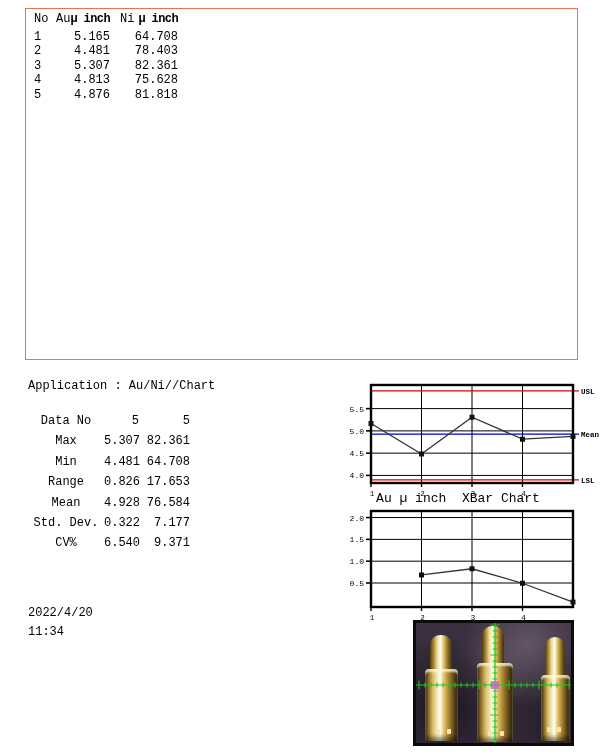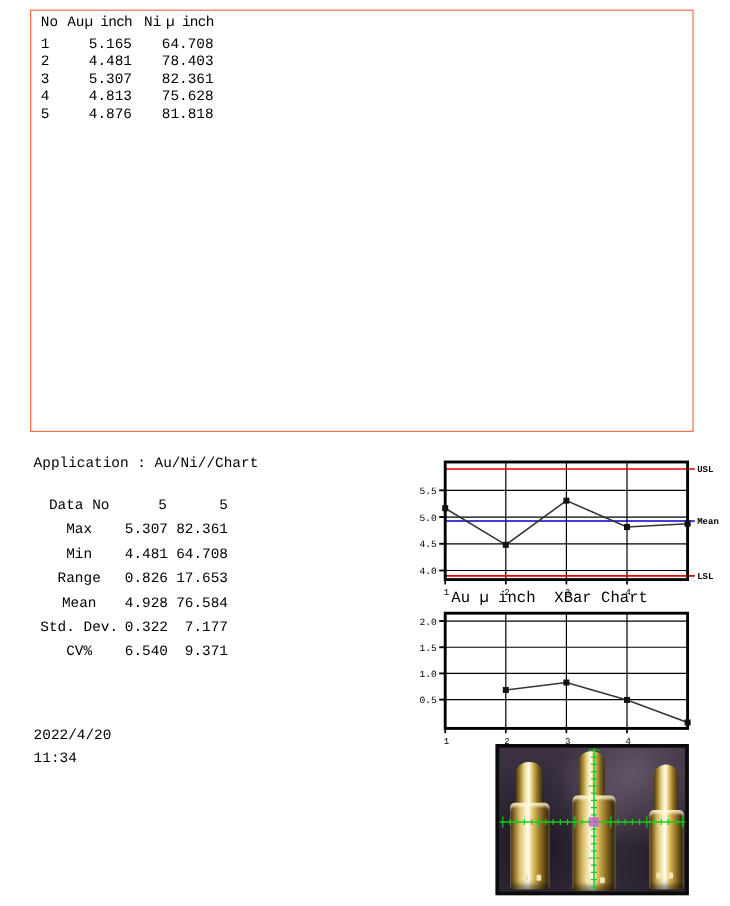--- a/index.html
+++ b/index.html
@@ -17,21 +17,21 @@
     margin:3px 0 0 8px;
     display:grid;
     grid-template-columns:14px 8px 14px 40px 10px 14px 44px;
     line-height:14.6px;
   }
   .meas-table .c-no{grid-column:1;}
   .meas-table .c-au{grid-column:3;text-align:center;}
   .meas-table .c-v1{grid-column:4;text-align:right;}
   .meas-table .c-ni{grid-column:6;text-align:center;}
   .meas-table .c-v2{grid-column:7;text-align:right;}
-  .meas-table .unit{letter-spacing:-0.6px;}
+  .meas-table .unit{letter-spacing:-0.6px;font-weight:bold;}
   
   .app-line{position:absolute;left:28px;top:379px;white-space:pre;}
   .stats{
     position:absolute;left:28px;top:411px;
     display:grid;grid-template-columns:76px 35px 51px;
     line-height:20.4px;
   }
   .stats .s-label{grid-column:1;text-align:center;white-space:pre;}
   .stats .s-v1{grid-column:2;text-align:right;}
   .stats .s-v2{grid-column:3;text-align:right;}

